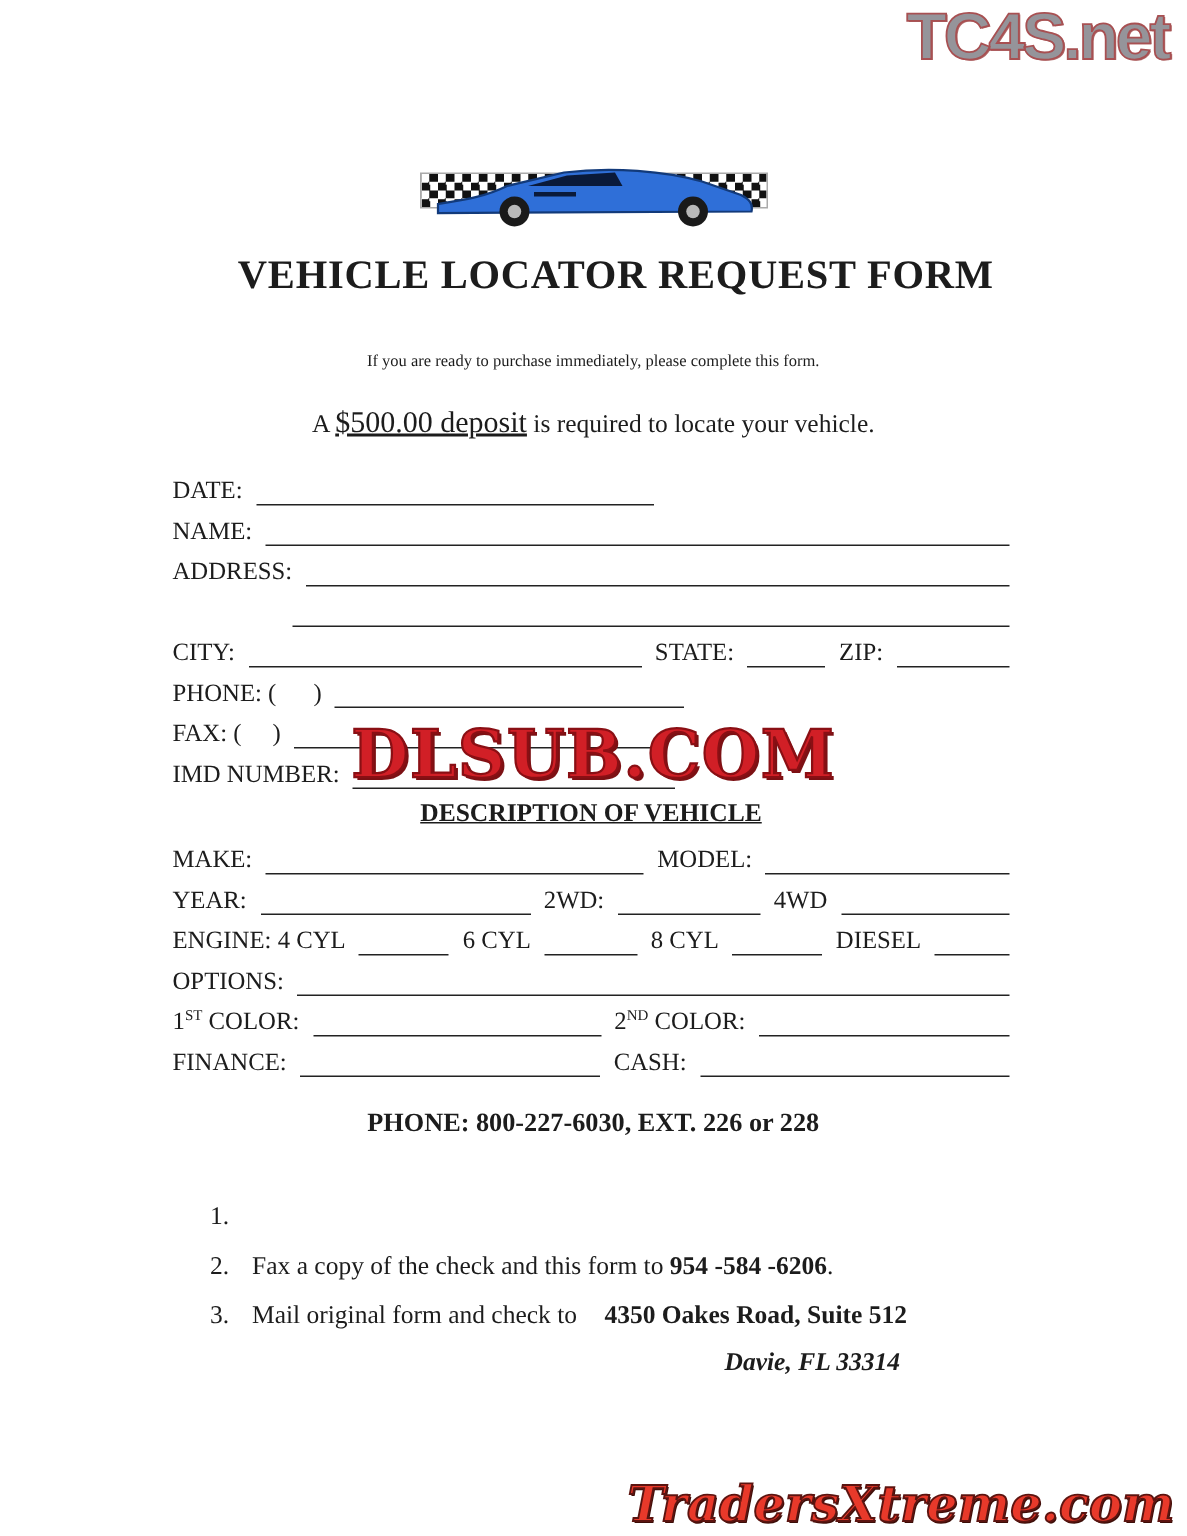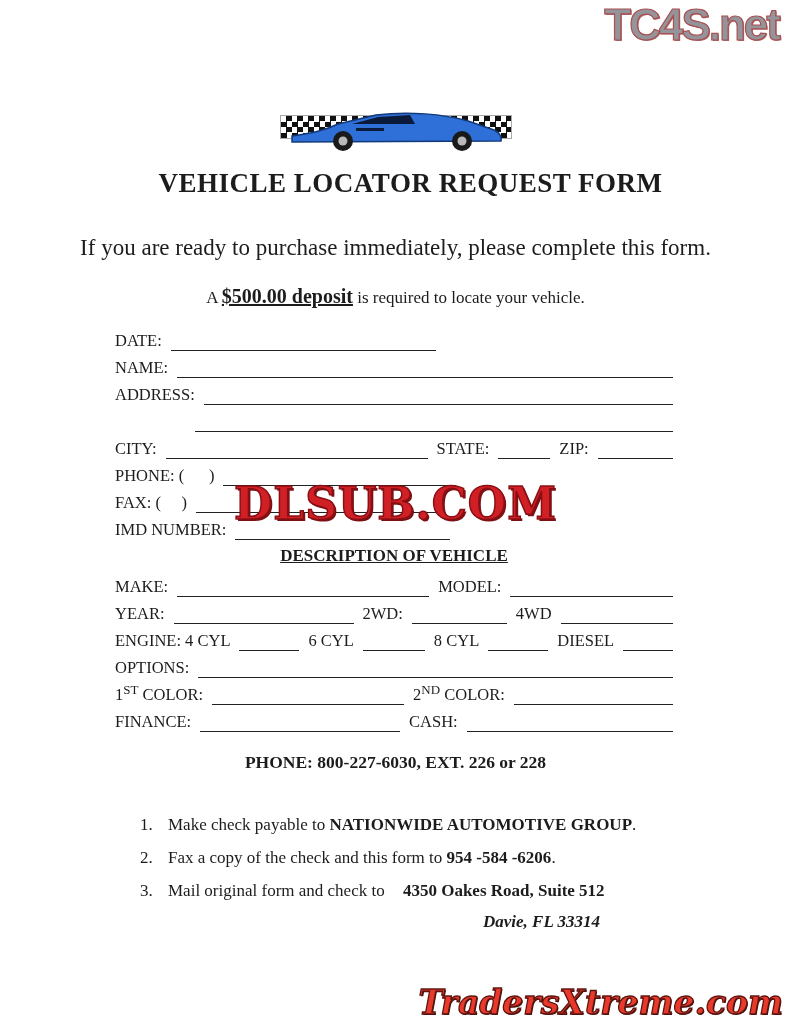--- a/index.html
+++ b/index.html
@@ -45,31 +45,31 @@
     background:repeating-conic-gradient(#111 0% 25%,#fff 0% 50%);
     background-size:11px 11px;
     border:1px solid #aaa;
   }
   .car-svg{position:absolute;left:6px;top:0;width:220px;height:50px;}
   
   .title{
     text-align:center;font-size:27px;font-weight:bold;
     letter-spacing:0.5px;margin:16px 0 0 0;padding-left:30px;
   }
-  .intro{text-align:center;font-size:23px;margin:36px 0 0 0;}
+  .intro{text-align:center;font-size:11px;margin:36px 0 0 0;}
   .deposit{text-align:center;font-size:17px;margin:24px 0 0 0;}
-  .dep{font-weight:bold;text-decoration:underline;font-size:20px;margin-top:22px;}
+  .dep{font-weight:normal;text-decoration:underline;font-size:20px;margin-top:22px;}
   
   .form{margin:16px 118px 0 115px;font-size:16.5px;}
   .row{display:flex;align-items:flex-end;gap:9px;height:27px;margin-bottom:0;}
   .lbl{white-space:pre;line-height:21px;}
   .ln{border-bottom:1px solid #222;height:21px;display:inline-block;}
   .fill{flex:1 1 auto;}
   .addr2{margin-left:80px;}
-  sup{font-size:13px;line-height:0;margin-top:18px;}
+  sup{font-size:10px;line-height:0;margin-top:18px;}
   .desc-head{
     text-align:center;font-weight:bold;font-size:17px;
     text-decoration:underline;margin:6px 0 4px 0;
   }
   .phone-big{
     text-align:center;font-weight:bold;font-size:17.5px;
     margin:20px 0 0 0;
   }
   
   .instructions{margin:42px 0 0 140px;font-size:17px;}
@@ -204,21 +204,20 @@
     </div>
 
   </div>
 
   <div class="phone-big">PHONE: 800-227-6030, EXT. 226 or 228</div>
 
   <div class="instructions">
 
     <div class="inst">
       <span class="num">1.</span>
-      <span class="itext"><span>Make check payable to</span> <b>NATIONWIDE AUTOMOTIVE GROUP</b><span>.</span></span>
     </div>
 
     <div class="inst">
       <span class="num">2.</span>
       <span class="itext"><span>Fax a copy of the check and this form to</span> <b>954 -584 -6206</b><span>.</span></span>
     </div>
 
     <div class="inst">
       <span class="num">3.</span>
       <span class="itext"><span>Mail original form and check to</span> <b class="gap2">4350 Oakes Road, Suite 512</b><span></span></span>

